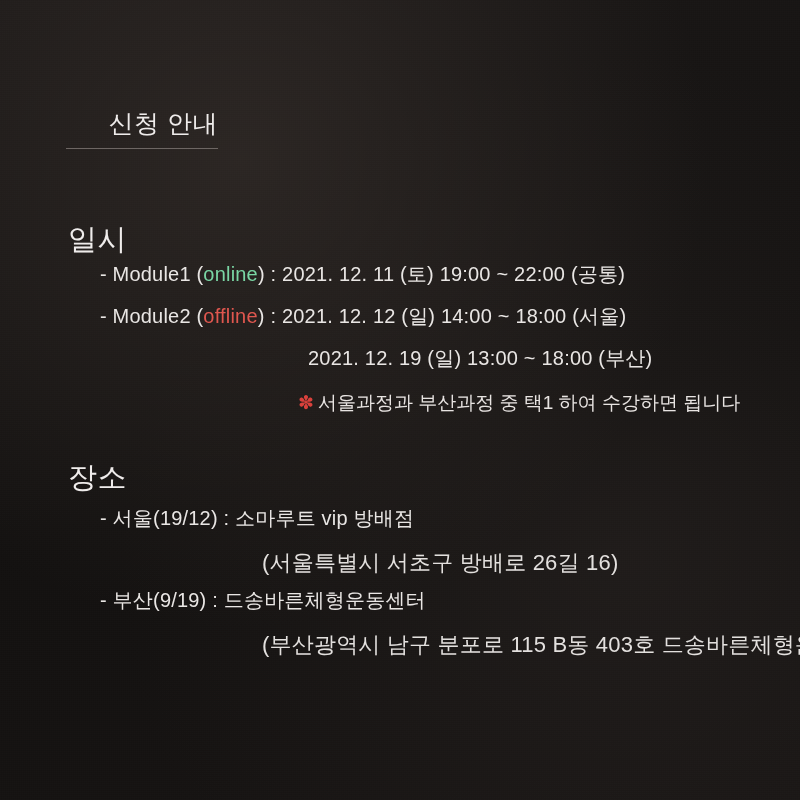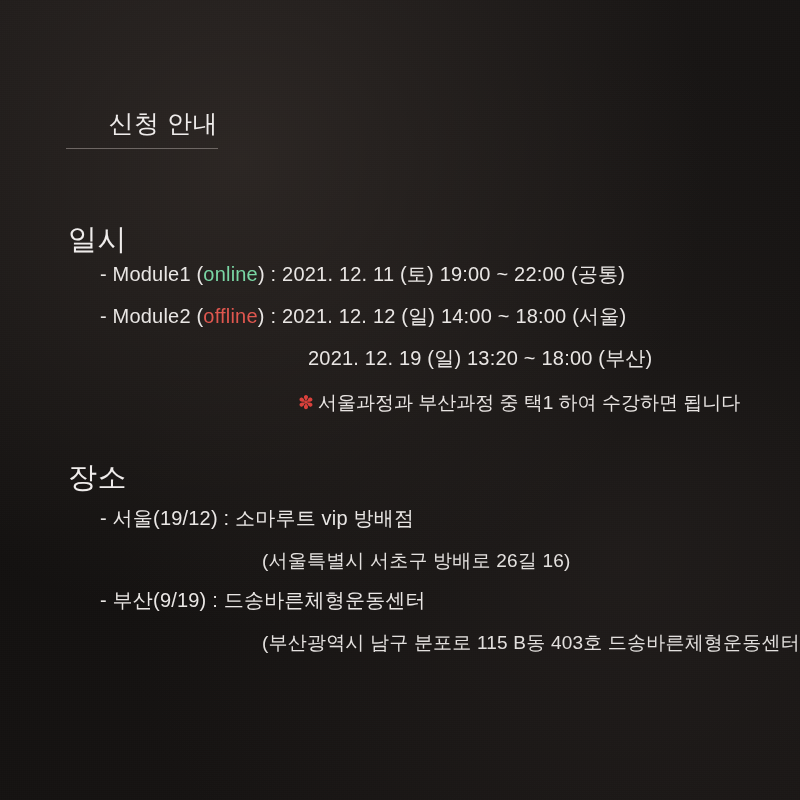--- a/index.html
+++ b/index.html
@@ -71,21 +71,21 @@
 
   .line {
     position: absolute;
     font-size: 20px;
     color: #e9e6e4;
     white-space: nowrap;
     letter-spacing: 0.2px;
   }
   .sub-line {
     position: absolute;
-    font-size: 19px;
+    font-size: 22px;
     color: #e3e0de;
     white-space: nowrap;
     letter-spacing: 0.2px;
   }
 
   .tag-online { color: #7ad6a4; }
   .tag-offline { color: #e0574f; }
   .note {
     position: absolute;
     font-size: 19px;
@@ -126,21 +126,21 @@
     <div class="section-label" id="date-label">일시</div>
 
     <div class="line" id="m1-line">
       <span>- Module1 (</span><span class="tag-online">online</span><span>) : 2021. 12. 11 (토) 19:00 ~ 22:00  (공통)</span>
     </div>
 
     <div class="line" id="m2-line">
       <span>- Module2 (</span><span class="tag-offline">offline</span><span>) : 2021. 12. 12 (일) 14:00 ~ 18:00  (서울)</span>
     </div>
 
-    <div class="line" id="m2-second-line">2021. 12. 19 (일) 13:20 ~ 18:00  (부산)</div>
+    <div class="line" id="m2-second-line">2021. 12. 19 (일) 13:00 ~ 18:00  (부산)</div>
 
     <div class="note" id="choice-note">
       <span class="note-star">✽</span><span>서울과정과 부산과정 중 택1 하여 수강하면 됩니다</span>
     </div>
 
     <div class="section-label" id="place-label">장소</div>
 
     <div class="line" id="seoul-line">- 서울(19/12) : 소마루트 vip 방배점</div>
     <div class="sub-line" id="seoul-addr">(서울특별시 서초구 방배로 26길 16)</div>
 

